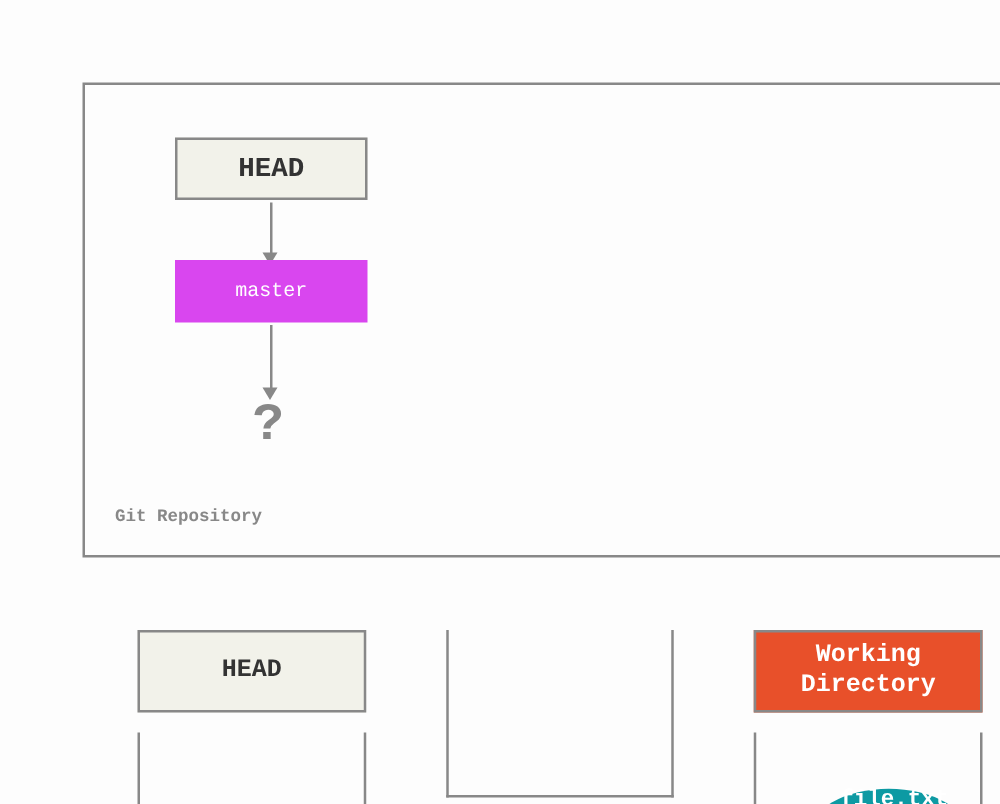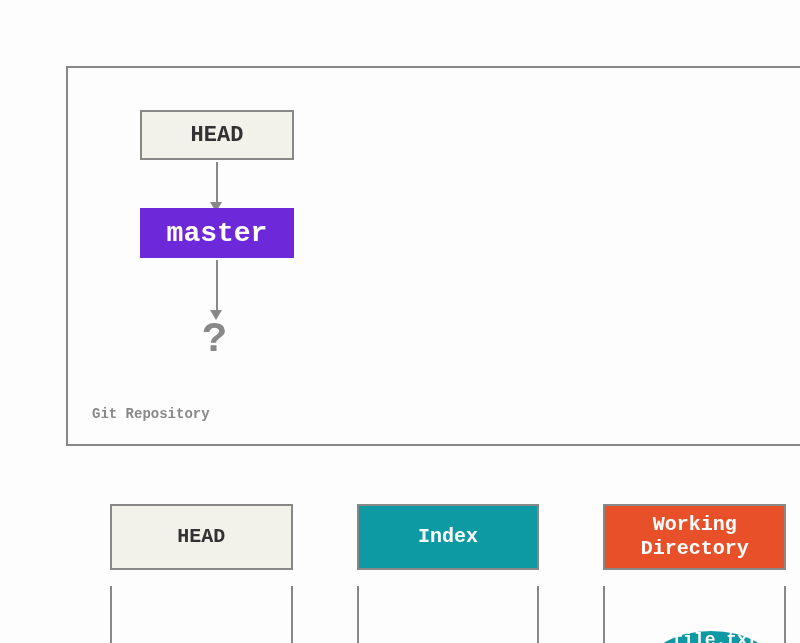--- a/index.html
+++ b/index.html
@@ -40,26 +40,26 @@
       font-size: 22px;
       font-weight: bold;
       color: #333;
     }
     .master-box {
       position: absolute;
       left: 56px;
       top: 124px;
       width: 154px;
       height: 50px;
-      background: #6d28d9;
+      background: #d946ef;
       display: flex;
       align-items: center;
       justify-content: center;
-      font-size: 28px;
-      font-weight: bold;
+      font-size: 16px;
+      font-weight: normal;
       color: #fff;
     }
     .question-mark {
       position: absolute;
       left: 118px;
       top: 232px;
       font-size: 42px;
       color: #888;
       font-weight: bold;
     }
@@ -161,23 +161,20 @@
 </div>
 
 <div class="columns">
   <div class="col">
     <div class="col-header head-header">
       <span>HEAD</span>
     </div>
     <div class="col-body"></div>
   </div>
   <div class="col">
-    <div class="col-header index-header">
-      <span>Index</span>
-    </div>
     <div class="col-body"></div>
   </div>
   <div class="col">
     <div class="col-header wd-header">
       <span style="white-space:pre-line;">Working
 Directory</span>
     </div>
     <div class="col-body">
       <div class="file-blob">
         <span>file.txt</span>

